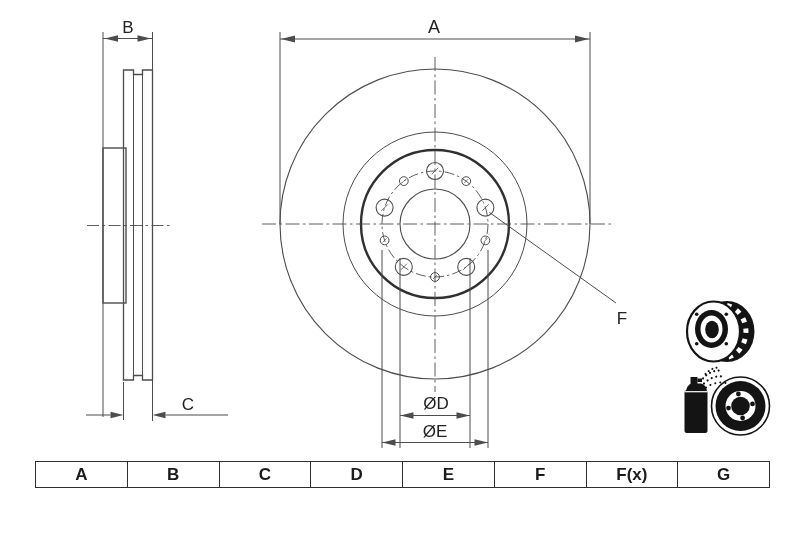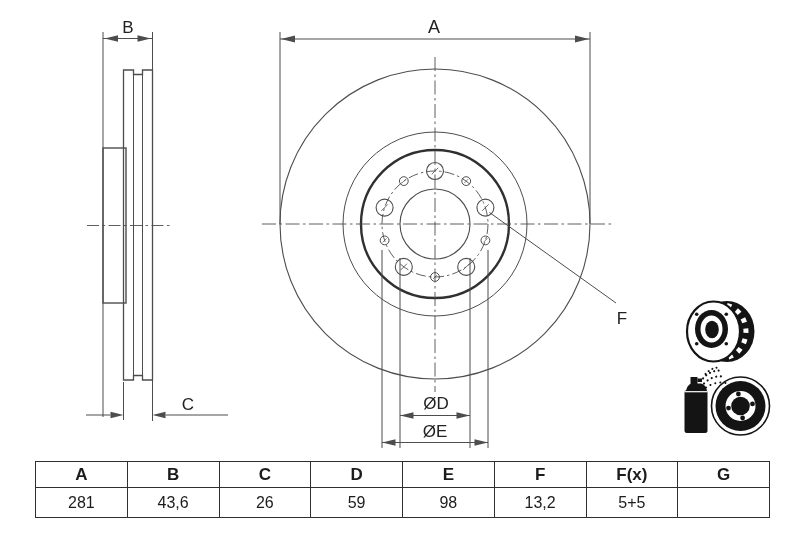--- a/index.html
+++ b/index.html
@@ -185,26 +185,16 @@
         <tr>
       <th>A</th>
       <th>B</th>
       <th>C</th>
       <th>D</th>
       <th>E</th>
       <th>F</th>
       <th>F(x)</th>
       <th>G</th>
     </tr>
-    <tr>
-      <td>281</td>
-      <td>43,6</td>
-      <td>26</td>
-      <td>59</td>
-      <td>98</td>
-      <td>13,2</td>
-      <td>5+5</td>
-      <td></td>
-    </tr>
   </tbody>
     </table>
 
 </div>
 
 </body></html>

